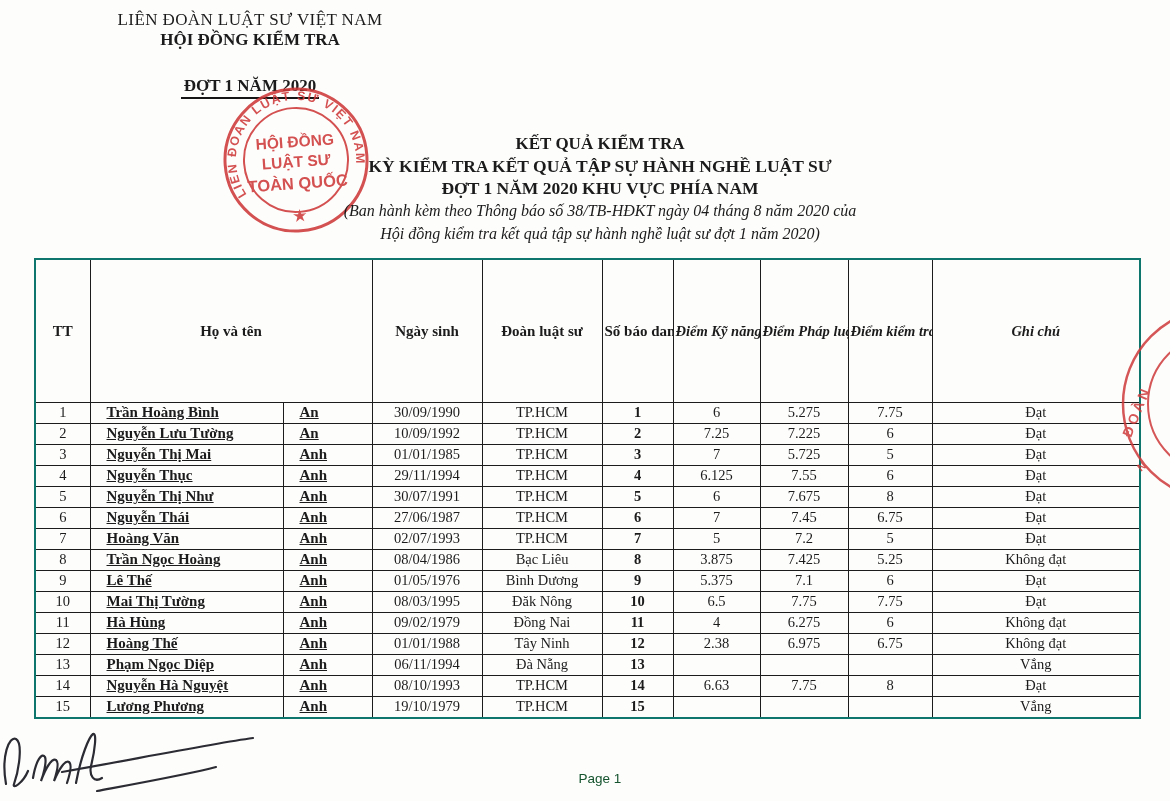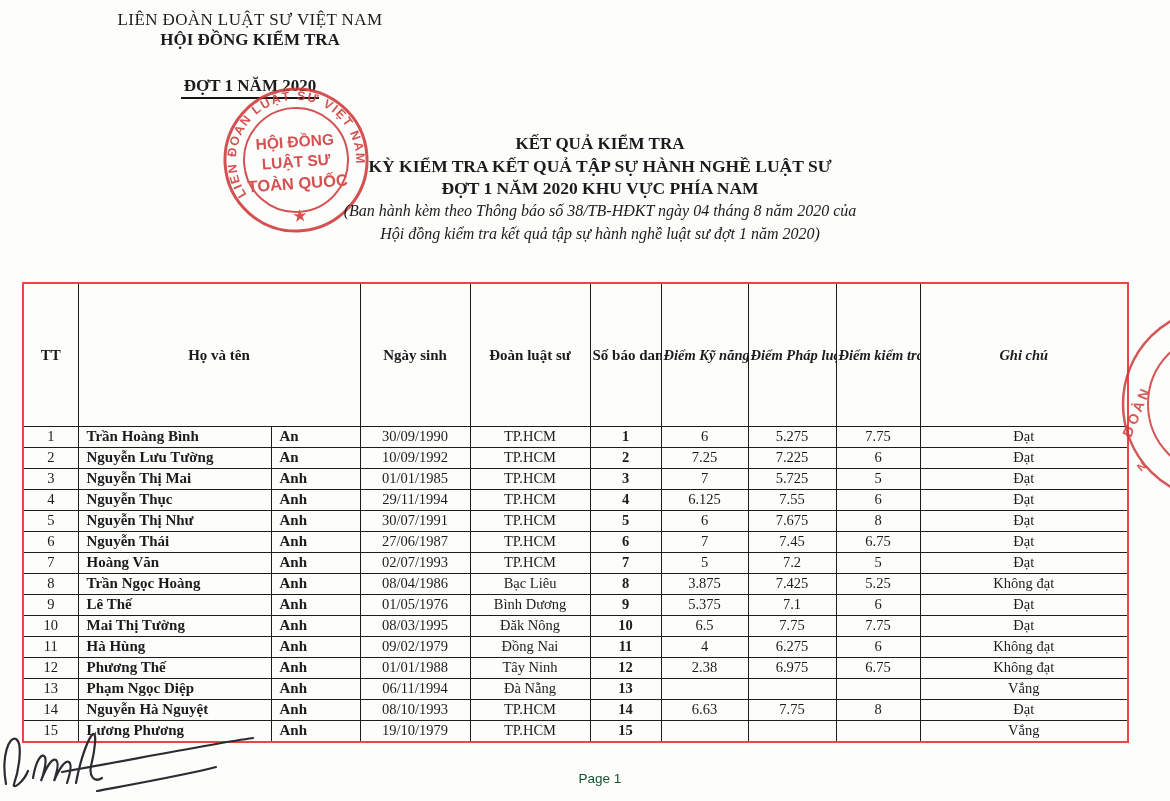--- a/index.html
+++ b/index.html
@@ -29,38 +29,37 @@
   
   .titleblock{
     position:absolute;left:285px;top:133px;width:630px;
     text-align:center;
   }
   .t-1{font-size:17px;font-weight:bold;line-height:22px;}
   .t-2,.t-3{font-size:17.5px;font-weight:bold;line-height:22px;}
   .t-sub{font-size:16px;font-style:italic;line-height:23px;}
   
   table.results{
-    position:absolute;left:22px;top:258px;width:1105px;
+    position:absolute;left:34px;top:258px;width:1105px;
     border-collapse:collapse;table-layout:fixed;
-    border:2px solid #ef4444;
-    margin-top:24px;
+    border:2px solid #0f766e;
   }
   table.results th, table.results td{
     border:1.6px solid #1c1c1c;
     overflow:hidden;white-space:nowrap;
   }
   thead tr{height:143px;}
   thead th{
     font-size:15px;font-weight:bold;text-align:center;
     white-space:normal;line-height:18px;padding:0 2px;
   }
   thead th.it{font-style:italic;font-size:14.5px;}
   tbody td{height:20px;padding:0;font-size:14.5px;text-align:center;}
   tbody td.c-name1, tbody td.c-name2{
-    text-align:left;padding-left:8px;font-weight:bold;font-size:15px;
+    text-align:left;padding-left:16px;font-weight:bold;font-size:15px;text-decoration:underline;
   }
   tbody td.c-sbd{font-weight:bold;}
   
   .side-stamp{
     position:absolute;left:1097px;top:320px;width:73px;height:172px;
     overflow:hidden;opacity:.85;
   }
   
   .signature{position:absolute;left:0;top:724px;width:262px;height:75px;}
   
@@ -260,21 +259,21 @@
           <td class="c-dob">09/02/1979</td>
           <td class="c-bar">Đồng Nai</td>
           <td class="c-sbd">11</td>
           <td class="c-s1">4</td>
           <td class="c-s2">6.275</td>
           <td class="c-s3">6</td>
           <td class="c-note">Không đạt</td>
         </tr>
         <tr>
           <td class="c-tt">12</td>
-          <td class="c-name1">Phương Thế</td>
+          <td class="c-name1">Hoàng Thế</td>
           <td class="c-name2">Anh</td>
           <td class="c-dob">01/01/1988</td>
           <td class="c-bar">Tây Ninh</td>
           <td class="c-sbd">12</td>
           <td class="c-s1">2.38</td>
           <td class="c-s2">6.975</td>
           <td class="c-s3">6.75</td>
           <td class="c-note">Không đạt</td>
         </tr>
         <tr>

